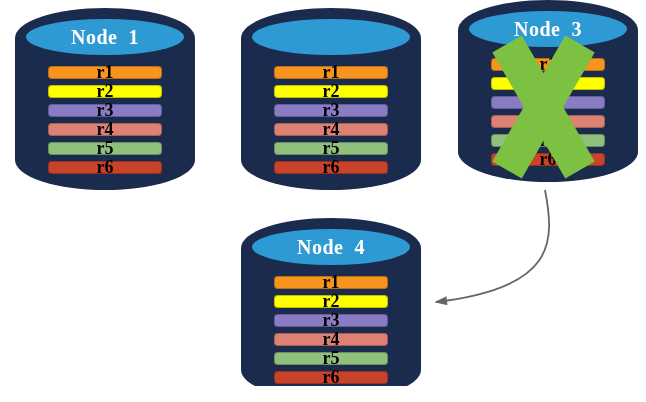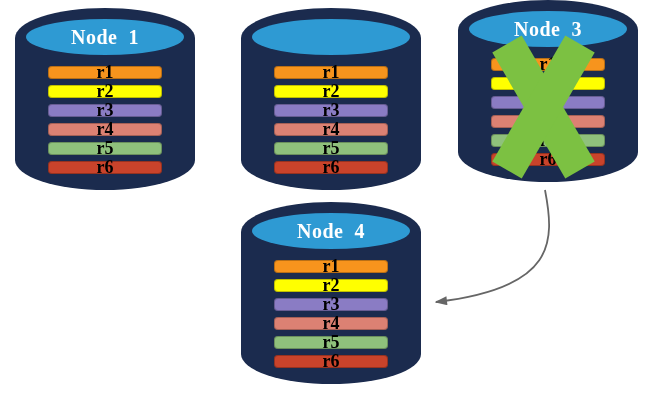--- a/index.html
+++ b/index.html
@@ -13,21 +13,21 @@
   }
   html,body{margin:0;padding:0;background:var(--bg);}
   #canvas{
     position:relative;width:646px;height:386px;background:var(--bg);
     font-family:Liberation Serif, serif;overflow:hidden;
   }
   .node{position:absolute;width:180px;height:182px;}
   .pos-1{left:15px;top:8px;}
   .pos-2{left:241px;top:8px;}
   .pos-3{left:458px;top:0;}
-  .pos-4{left:241px;top:202px;}
+  .pos-4{left:241px;top:218px;}
   .cyl{position:absolute;left:0;top:0;width:100%;height:100%;display:block;}
   .cyl-body{fill:var(--navy);}
   .cyl-top{fill:var(--topblue);}
   .node-title{
     position:absolute;left:0;right:0;top:16px;height:26px;
     display:flex;align-items:center;justify-content:center;
     color:var(--node-text);font-weight:bold;font-size:20px;
     letter-spacing:0.5px;white-space:pre;
   }
   .bars{

